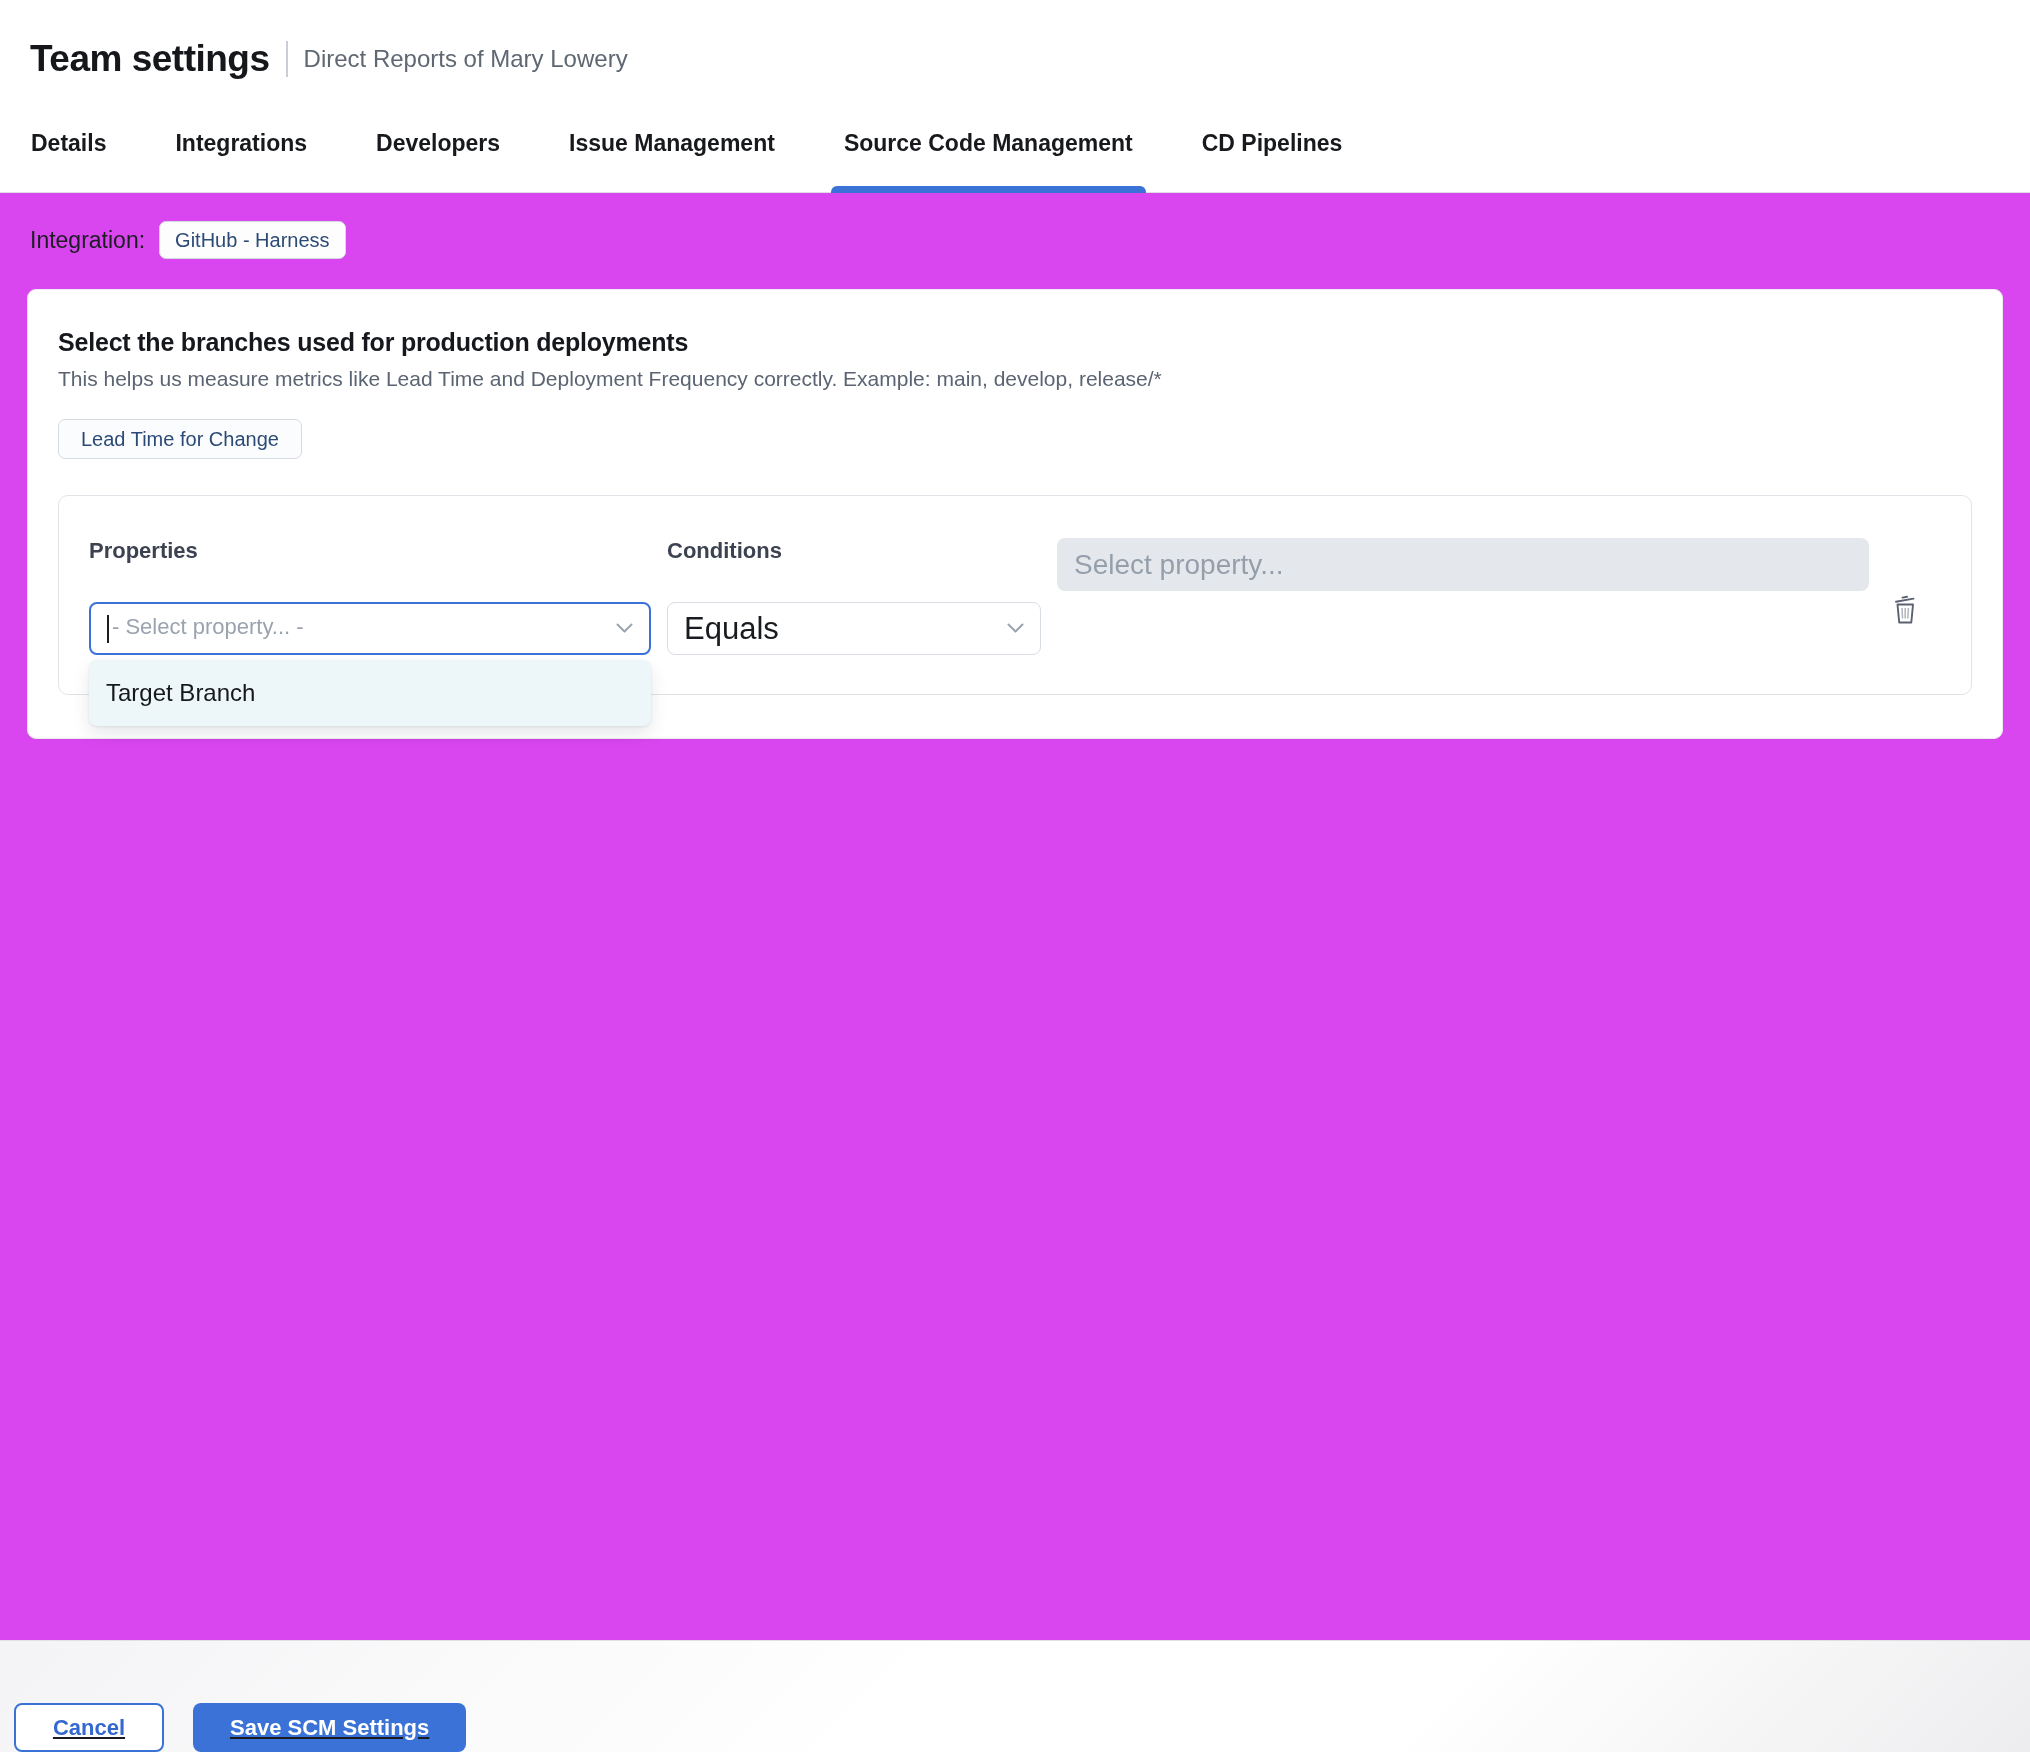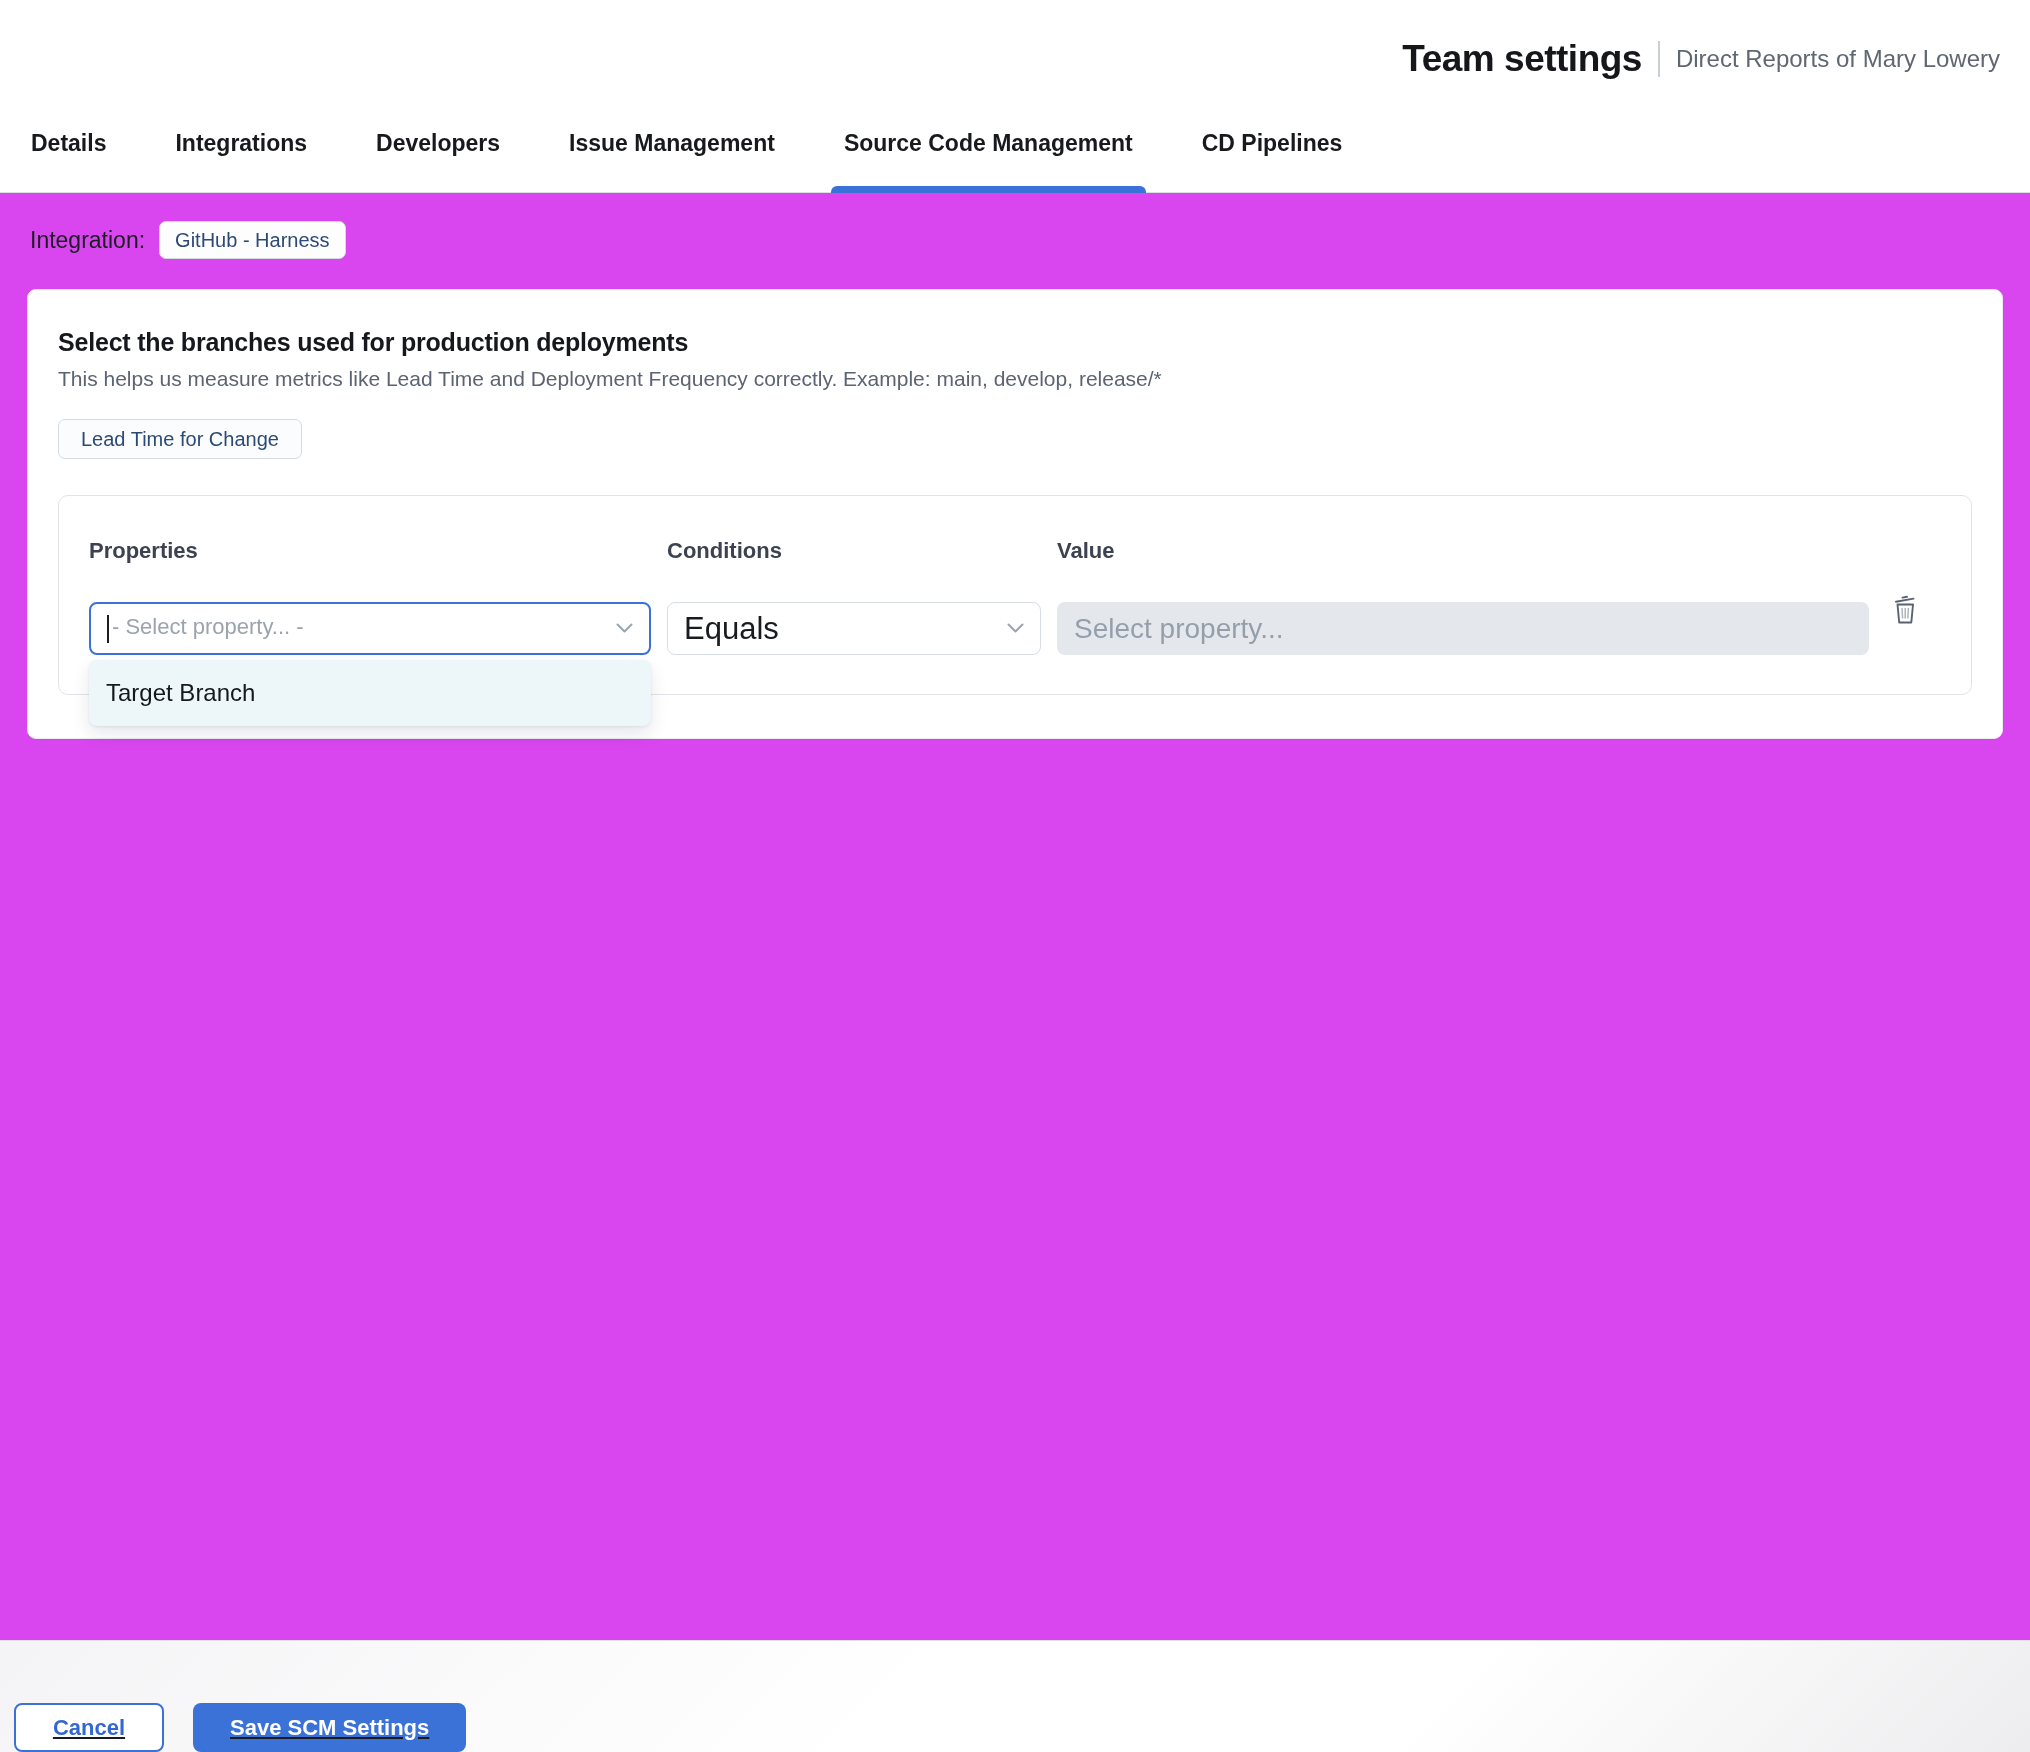--- a/index.html
+++ b/index.html
@@ -6,21 +6,21 @@
   html,body { width:2030px; height:1752px; }
   body {
     font-family:"Liberation Sans","DejaVu Sans",sans-serif;
     background:#ffffff;
     color:#191b20;
     display:flex; flex-direction:column;
     overflow:hidden;
   }
 
   
-  .header { background:#ffffff; padding:22px 30px 0 30px; height:95px; display:flex; align-items:center;justify-content:flex-end; }
+  .header { background:#ffffff; padding:22px 30px 0 30px; height:95px; display:flex; align-items:center; }
   .page-title { font-size:37px; font-weight:700; letter-spacing:-0.5px; color:#15171b; }
   .title-divider { width:0; border-left:2px solid #c9ced6; height:36px; margin:0 16px 0 16px; }
   .page-subtitle { font-size:24px; color:#5f6772; font-weight:400; }
 
   
   .tabbar { background:#ffffff; border-bottom:1px solid #dddfe3; padding:0 18px; display:flex; height:98px; align-items:stretch; }
   .tab { position:relative; display:flex; align-items:center; padding:0 13px; margin-right:43px;
          font-size:23px; font-weight:700; color:#17191d; cursor:pointer; white-space:nowrap; }
   .tab.active::after { content:""; position:absolute; left:0; right:0; bottom:-1px; height:7px;
          background:#3b72d8; border-radius:6px 6px 0 0; }
@@ -121,21 +121,20 @@
           <div class="col-label">Conditions</div>
           <div class="select-control">
             <span class="select-value">Equals</span>
             <svg class="chevron" width="17" height="11" viewBox="0 0 17 11">
                 <path d="M1.5 1.5l7 7 7-7" stroke="#9aa3ae" stroke-width="2" fill="none" stroke-linecap="round" stroke-linejoin="round"></path>
               </svg>
           </div>
         </div>
 
         <div class="col-val">
-          <div class="col-label">Value</div>
           <input class="value-input" type="text" disabled="" placeholder="Select property..." style="">
         </div>
 
         <div class="col-trash">
           <button class="trash-btn">
             <svg width="27" height="31" viewBox="0 0 27 31">
               <path d="M5.5 10.5h15.5L19.3 28.5H7.2Z" fill="none" stroke="#5a6170" stroke-width="1.9" stroke-linejoin="round"></path>
               <line x1="10" y1="14" x2="10.6" y2="24.5" stroke="#aeb4bd" stroke-width="1.5"></line>
               <line x1="13.2" y1="14" x2="13.2" y2="24.5" stroke="#aeb4bd" stroke-width="1.5"></line>
               <line x1="16.4" y1="14" x2="15.8" y2="24.5" stroke="#aeb4bd" stroke-width="1.5"></line>

